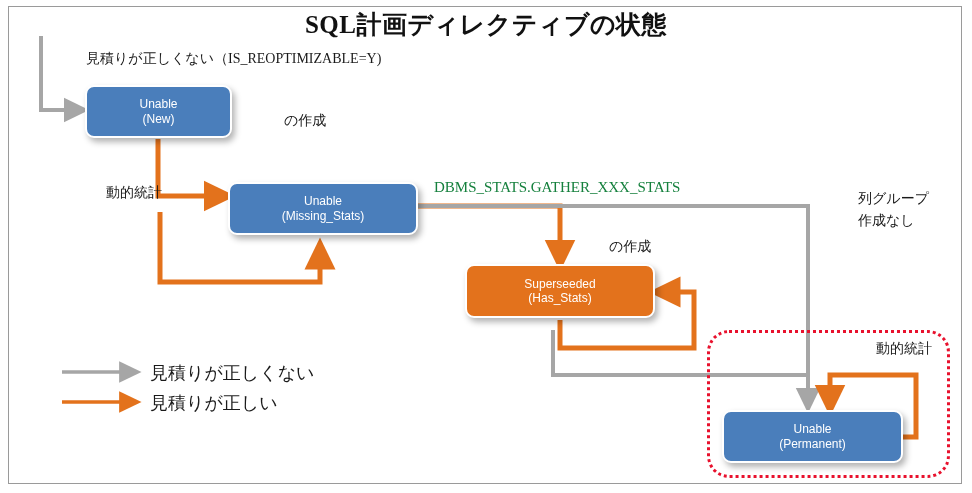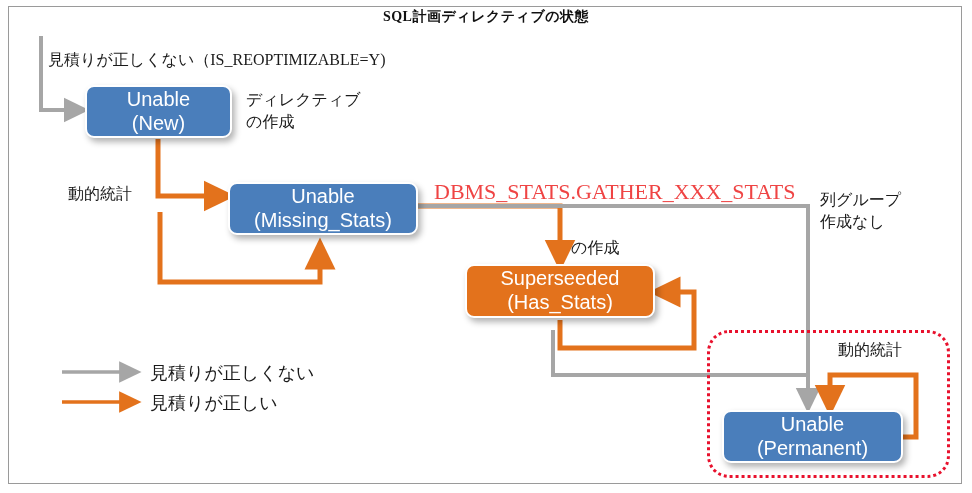--- a/index.html
+++ b/index.html
@@ -33,51 +33,52 @@
     height: 493px;
     pointer-events: none;
   }
   .title {
     position: absolute;
     left: 0;
     top: 8px;
     width: 972px;
     text-align: center;
     font-family: "Liberation Serif", serif;
-    font-size: 14px;
+    font-size: 25px;
     font-weight: bold;
     color: #111111;
     letter-spacing: 0.5px;
   }
   .jp-label {
     position: absolute;
     font-family: "Liberation Serif", serif;
-    font-size: 16px;
+    font-size: 14px;
     color: #1a1a1a;
     line-height: 1.22;
     white-space: pre;
+    margin-left: 38px;
   }
   .mono-label {
     position: absolute;
     font-family: "Liberation Serif", serif;
-    font-size: 22px;
-    color: #ef4444;
+    font-size: 15px;
+    color: #15803d;
     white-space: nowrap;
   }
   .node {
     position: absolute;
     border-radius: 9px;
     box-sizing: border-box;
     display: flex;
     flex-direction: column;
     align-items: center;
     justify-content: center;
     color: #ffffff;
     font-family: "Liberation Sans", sans-serif;
-    font-size: 20px;
+    font-size: 12px;
     line-height: 1.18;
     box-shadow: 3px 4px 6px rgba(0,0,0,0.30);
     border: 2px solid #ffffff;
     text-align: center;
   }
   .node.blue { background: #4a7ebb; }
   .node.orange { background: #e3721c; }
   .node .l1, .node .l2 { display: block; }
   .redbox {
     position: absolute;
@@ -169,21 +170,20 @@
     <span class="l2">(Has_Stats)</span>
   </div>
 
   <div class="node blue" style="left:722px; top:410px; width:181px; height:53px;">
     <span class="l1">Unable</span>
     <span class="l2">(Permanent)</span>
   </div>
 
   <div class="jp-label" style="left:48px; top:50px;">見積りが正しくない（IS_REOPTIMIZABLE=Y)</div>
 
-  <div class="jp-label" style="left:246px; top:90px;">ディレクティブ</div>
   <div class="jp-label" style="left:246px; top:112px;">の作成</div>
 
   <div class="jp-label" style="left:68px; top:184px;">動的統計</div>
 
   <div class="mono-label" style="left:434px; top:179px;">DBMS_STATS.GATHER_XXX_STATS</div>
 
   <div class="jp-label" style="left:571px; top:238px;">の作成</div>
 
   <div class="jp-label" style="left:820px; top:190px;">列グループ</div>
   <div class="jp-label" style="left:820px; top:212px;">作成なし</div>

